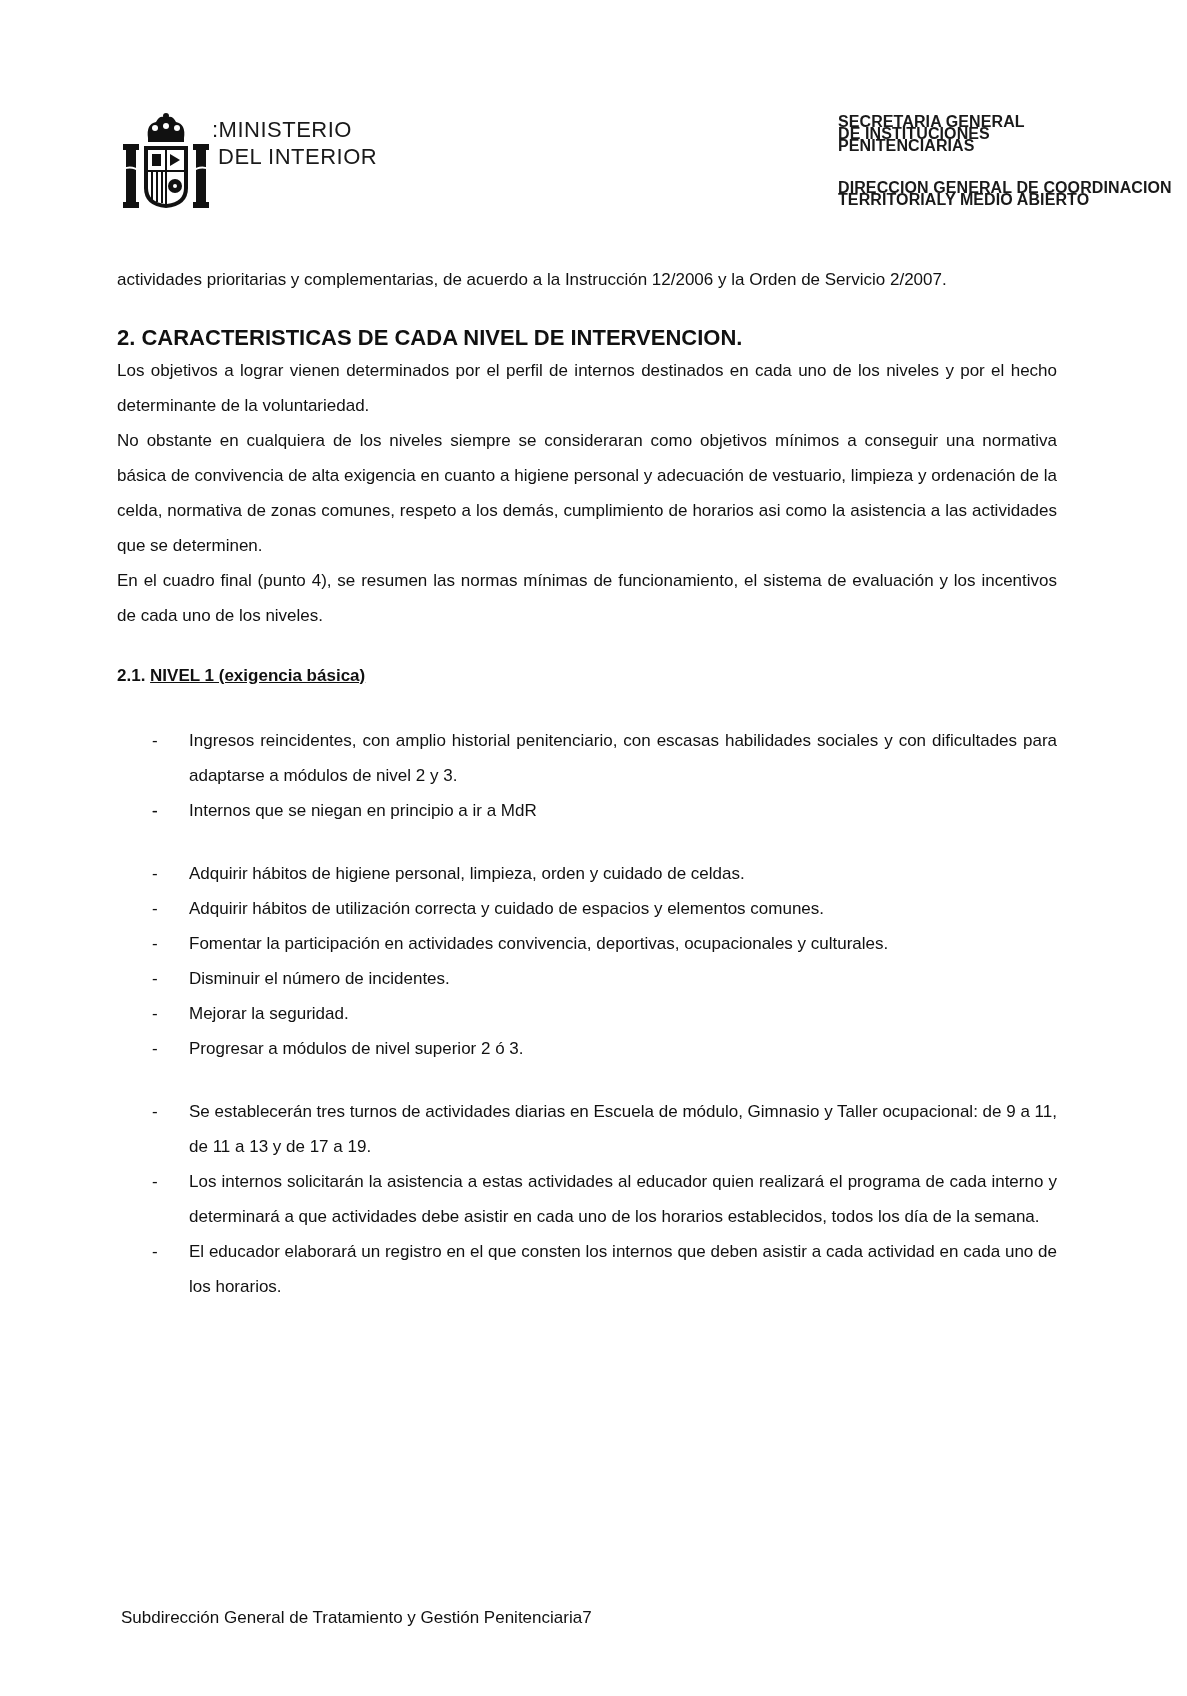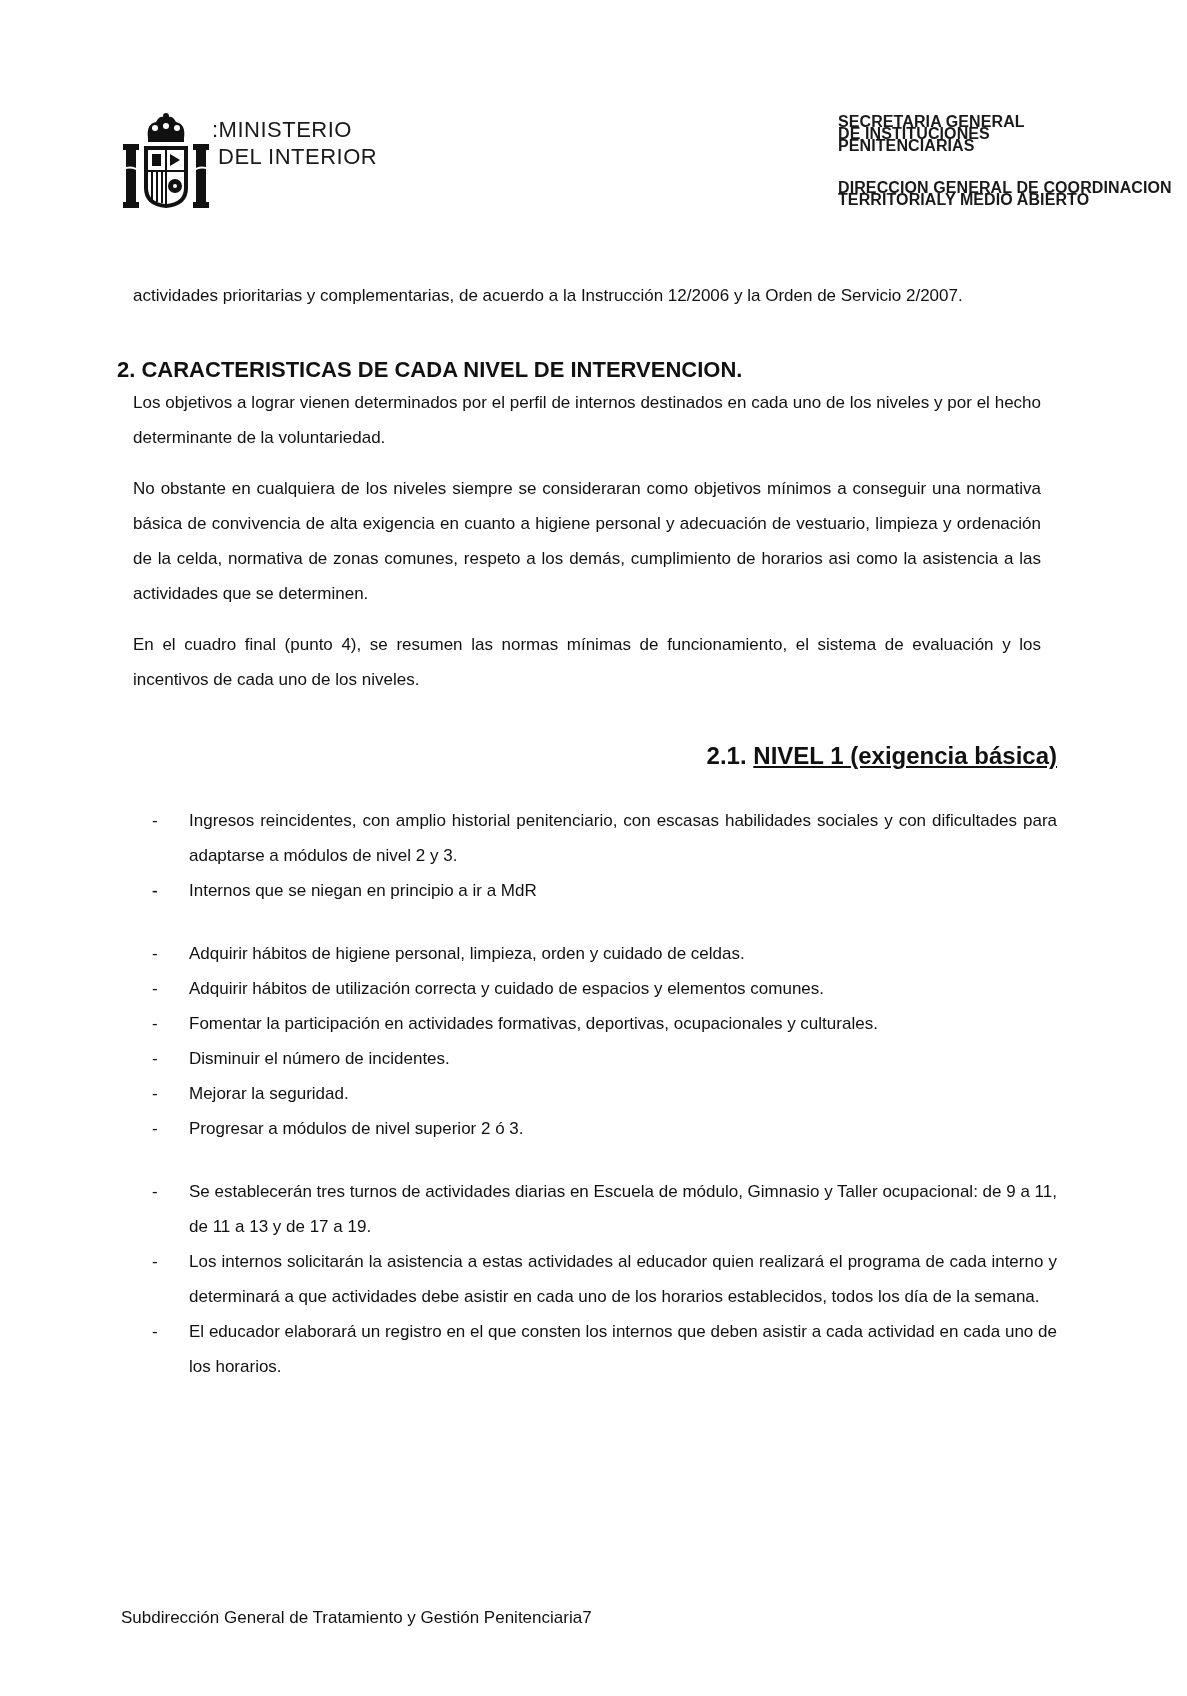--- a/index.html
+++ b/index.html
@@ -11,24 +11,24 @@
     .crest { width: 96px; height: 100px; }
     .ministry { margin-left: 4px; margin-top: 6px; font-size: 22px; line-height: 27px; letter-spacing: 0.5px; color: #1a1a1a; }
     .ministry div { white-space: nowrap; }
     .ministry .l1 { margin-left: -6px; }
 
     .org { position: absolute; left: 838px; top: 116px; font-size: 16px; line-height: 12px; font-weight: bold; color: #1a1a1a; letter-spacing: 0.1px; }
     .org .gap { height: 30px; }
     .org div { white-space: nowrap; }
 
     .content { position: absolute; left: 117px; top: 262px; width: 940px; }
-    p.para { margin: 16px; font-size: 17px; line-height: 35px; text-align: justify; }
+    p.para { margin: 0; font-size: 17px; line-height: 35px; text-align: justify; }
     p.para.first { }
     h2.sec { margin: 0; font-size: 22px; font-weight: bold; line-height: 30px; }
-    h3.sub { margin: 0; font-size: 24px; font-weight: bold; line-height: 30px; text-align: right; }
+    h3.sub { margin: 0; font-size: 17px; font-weight: bold; line-height: 30px; }
     .u { text-decoration: underline; }
     ul.dash { list-style: none; margin: 0; padding: 0; }
     ul.dash li { position: relative; padding-left: 72px; font-size: 17px; line-height: 35px; text-align: justify; }
     ul.dash li .bullet { position: absolute; left: 35px; top: 0; }
 
     .footer { position: absolute; left: 121px; top: 1608px; width: 930px; font-size: 17px; display: flex; }
   </style>
 </head>
 <body>
 
@@ -99,21 +99,21 @@
   <ul class="dash">
     <li><span class="bullet">-</span><span>Ingresos reincidentes, con amplio historial penitenciario, con escasas habilidades sociales y con dificultades para adaptarse a módulos de nivel 2  y 3.</span></li>
     <li><span class="bullet">-</span></li>
     <li><span class="bullet">-</span><span>Internos que se niegan en principio a ir a MdR</span></li>
   </ul>
 
   <div style="height:28px"></div>
   <ul class="dash">
     <li><span class="bullet">-</span><span>Adquirir hábitos de higiene personal, limpieza, orden y  cuidado de celdas.</span></li>
     <li><span class="bullet">-</span><span>Adquirir hábitos de utilización correcta y cuidado de espacios y elementos comunes.</span></li>
-    <li><span class="bullet">-</span><span>Fomentar la participación en actividades formativas, deportivas, ocupacionales y culturales.</span></li>
+    <li><span class="bullet">-</span><span>Fomentar la participación en actividades convivencia, deportivas, ocupacionales y culturales.</span></li>
     <li><span class="bullet">-</span><span>Disminuir el número de incidentes.</span></li>
     <li><span class="bullet">-</span><span>Mejorar la seguridad.</span></li>
     <li><span class="bullet">-</span><span>Progresar a módulos de nivel superior 2 ó 3.</span></li>
   </ul>
 
   <div style="height:28px"></div>
   <ul class="dash">
     <li><span class="bullet">-</span><span>Se establecerán tres turnos de actividades diarias en Escuela de módulo, Gimnasio y Taller ocupacional: de 9 a 11, de 11 a 13 y de 17 a 19.</span></li>
     <li><span class="bullet">-</span><span>Los internos solicitarán la asistencia a estas actividades al educador quien realizará el programa de cada interno y determinará a que actividades debe asistir en cada uno de los horarios establecidos, todos los día de la semana.</span></li>
     <li><span class="bullet">-</span><span>El educador elaborará un registro en el que consten los internos que deben asistir a cada actividad en cada uno de los horarios.</span></li>

